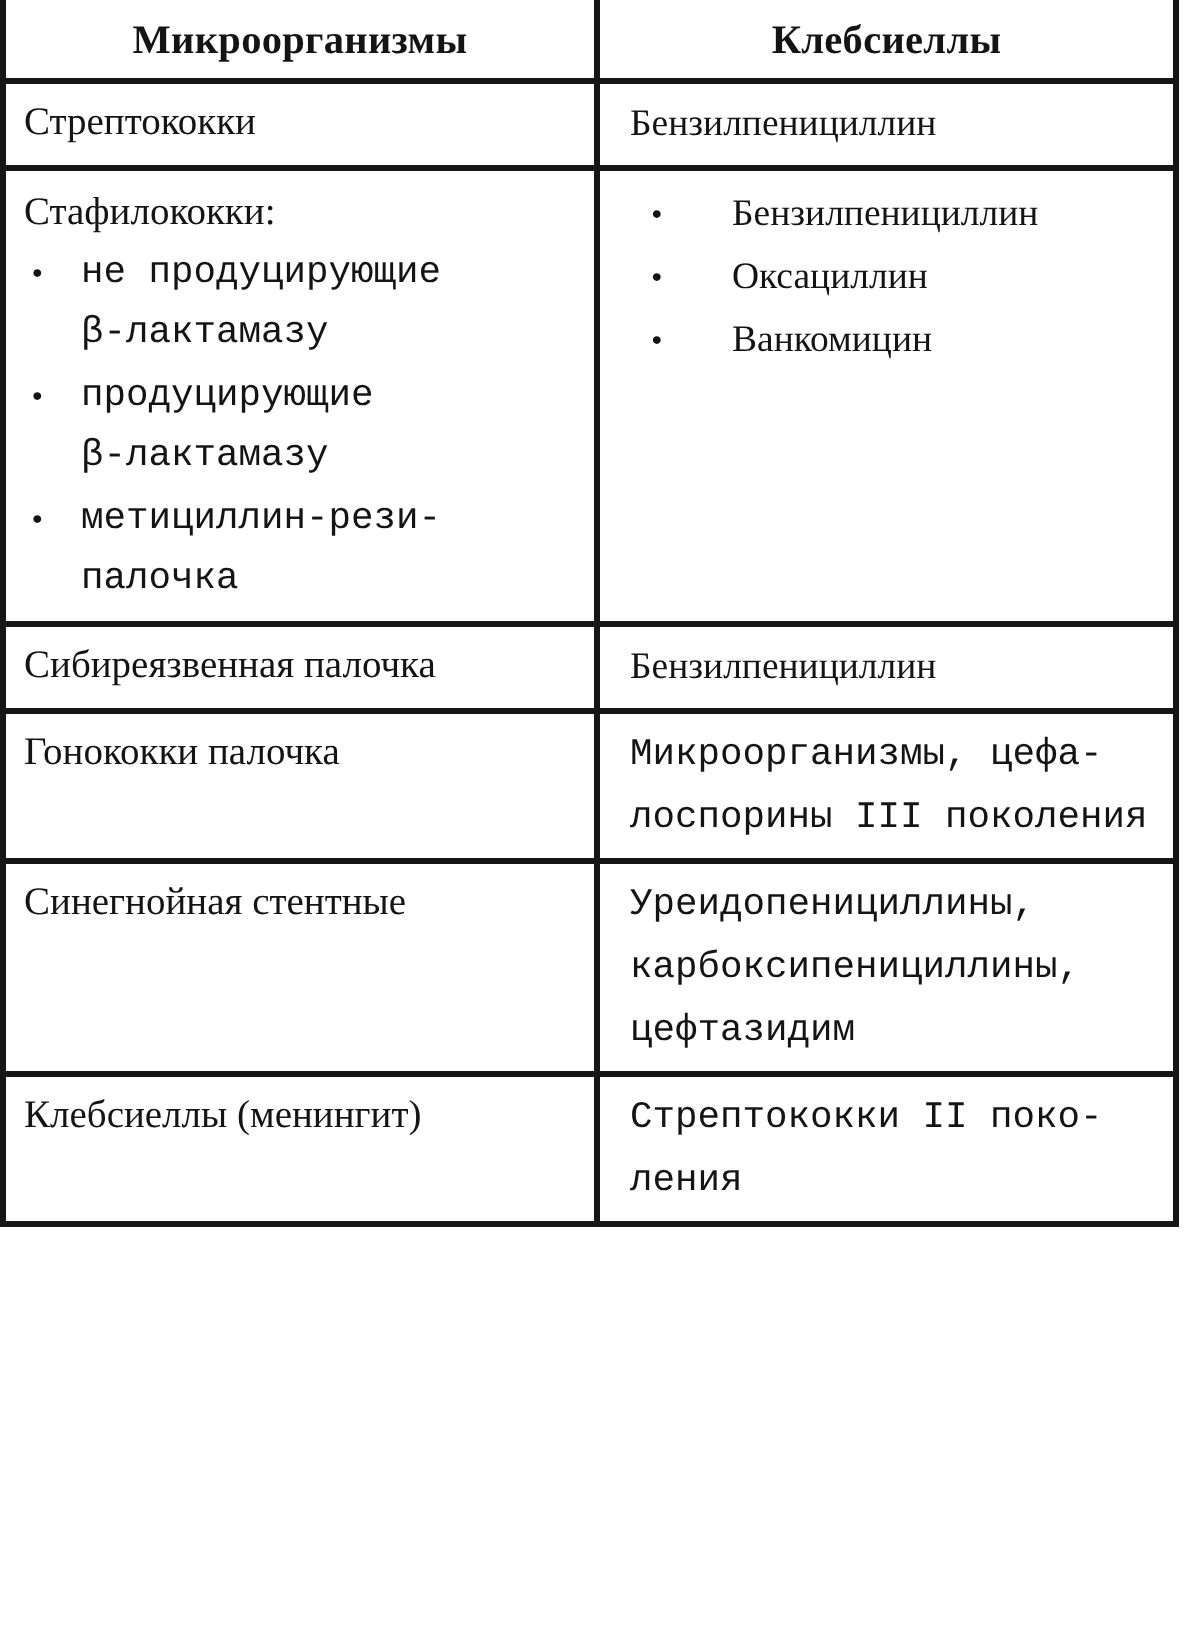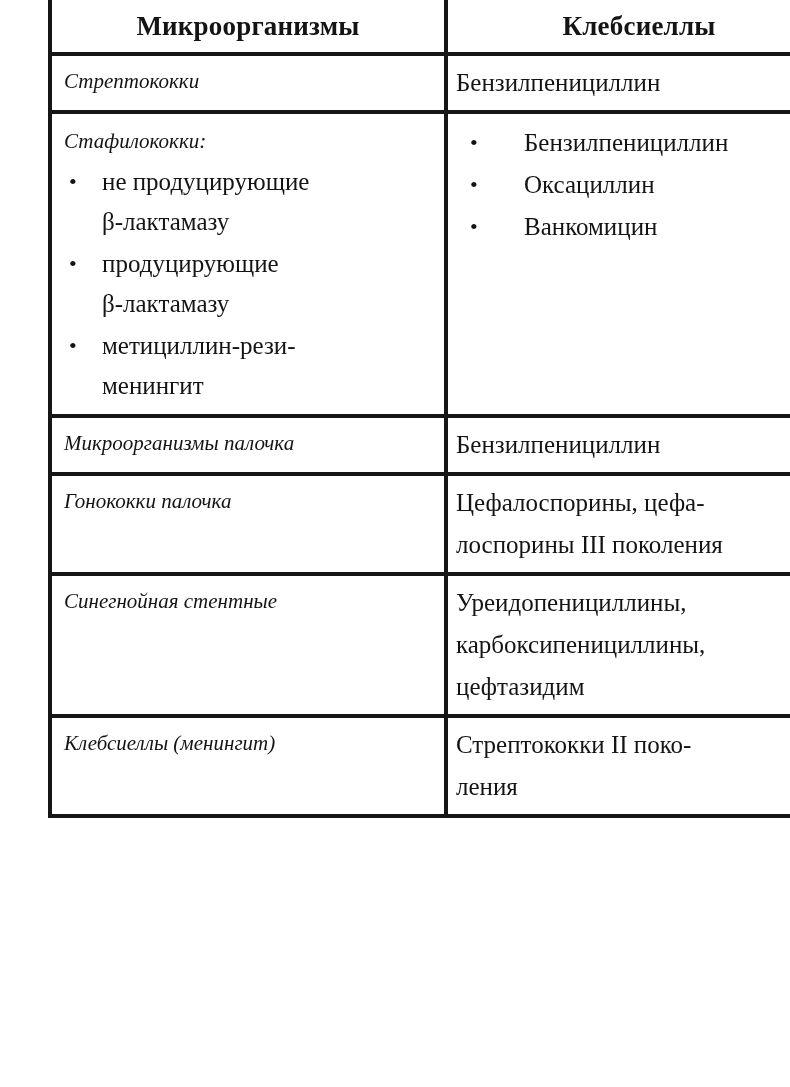--- a/index.html
+++ b/index.html
@@ -13,21 +13,20 @@
     font-family: "Liberation Serif", "DejaVu Serif", serif;
     color: #141414;
     overflow: hidden;
   }
 
   .table-wrap {
     position: relative;
     width: 718px;
     height: 1087px;
     box-sizing: border-box;
-    margin-left: 48px;
   }
 
   table.abx {
     border-collapse: collapse;
     table-layout: fixed;
     width: 782px;
     margin: 0;
     border-left: 4px solid #161616;
     border-right: 4px solid #161616;
     border-bottom: 4px solid #161616;
@@ -61,27 +60,26 @@
     line-height: 52px;
     height: 52px;
     letter-spacing: 0.2px;
   }
 
   
   .cell-pad-left {
     padding: 6px 6px 6px 12px;
   }
   .cell-pad-right {
-    padding: 6px 6px 6px 8px;
+    padding: 6px 6px 6px 20px;
     border-radius: 18px;
   }
 
   .organism {
-    font-style: italic;
-    font-size: 21px;
+    font-size: 26px;
     line-height: 38px;
     white-space: nowrap;
   }
 
   .drug {
     font-style: normal;
     font-size: 25px;
     line-height: 42px;
   }
 
@@ -114,20 +112,21 @@
     line-height: 42px;
     margin-bottom: 0;
   }
   ul.bullets.right-list li .bullet-dot {
     left: 14px;
     line-height: 42px;
   }
 
   .sub-line {
     display: block;
+    font-family: Liberation Mono, monospace;
   }
 
   .row-staph .left-cell .cell-pad-left { padding-top: 8px; }
   .row-staph .right-cell .cell-pad-right { padding-top: 8px; }
 
   .nowrap { white-space: nowrap; }
 </style>
 </head>
 <body>
 
@@ -165,21 +164,21 @@
               <span class="sub-line">β-лактамазу</span>
             </li>
             <li>
               <span class="bullet-dot">•</span>
               <span class="sub-line">продуцирующие</span>
               <span class="sub-line">β-лактамазу</span>
             </li>
             <li>
               <span class="bullet-dot">•</span>
               <span class="sub-line">метициллин-рези-</span>
-              <span class="sub-line">менингит</span>
+              <span class="sub-line">палочка</span>
             </li>
           </ul>
         </div>
       </td>
       <td class="right-cell">
         <div class="cell-pad-right">
           <ul class="bullets right-list">
             <li>
               <span class="bullet-dot">•</span>
               <span>Бензилпенициллин</span>
@@ -194,35 +193,35 @@
             </li>
           </ul>
         </div>
       </td>
     </tr>
 
 
 
     <tr>
       <td class="left-cell">
-        <div class="cell-pad-left organism">Микроорганизмы палочка</div>
+        <div class="cell-pad-left organism">Сибиреязвенная палочка</div>
       </td>
       <td class="right-cell">
         <div class="cell-pad-right drug">Бензилпенициллин</div>
       </td>
     </tr>
 
 
     <tr>
       <td class="left-cell">
         <div class="cell-pad-left organism">Гонококки палочка</div>
       </td>
       <td class="right-cell">
         <div class="cell-pad-right drug">
-          <span class="sub-line nowrap">Цефалоспорины, цефа-</span>
+          <span class="sub-line nowrap">Микроорганизмы, цефа-</span>
           <span class="sub-line nowrap">лоспорины III поколения</span>
         </div>
       </td>
     </tr>
 
     <tr>
       <td class="left-cell">
         <div class="cell-pad-left organism">Синегнойная стентные</div>
       </td>
       <td class="right-cell">

